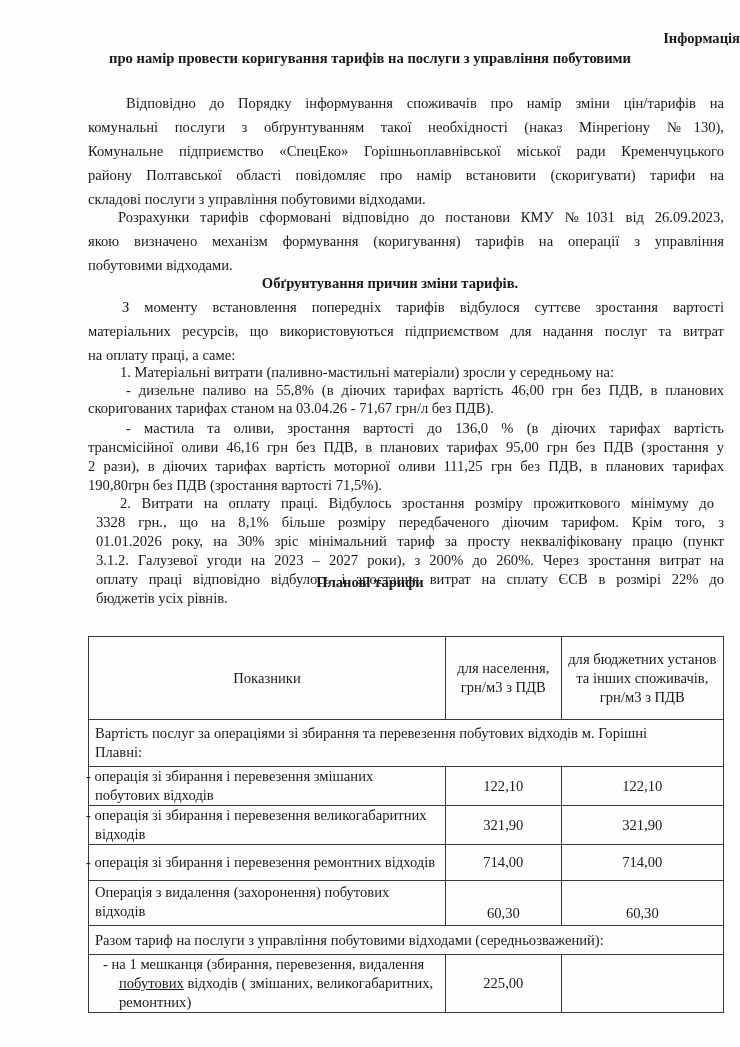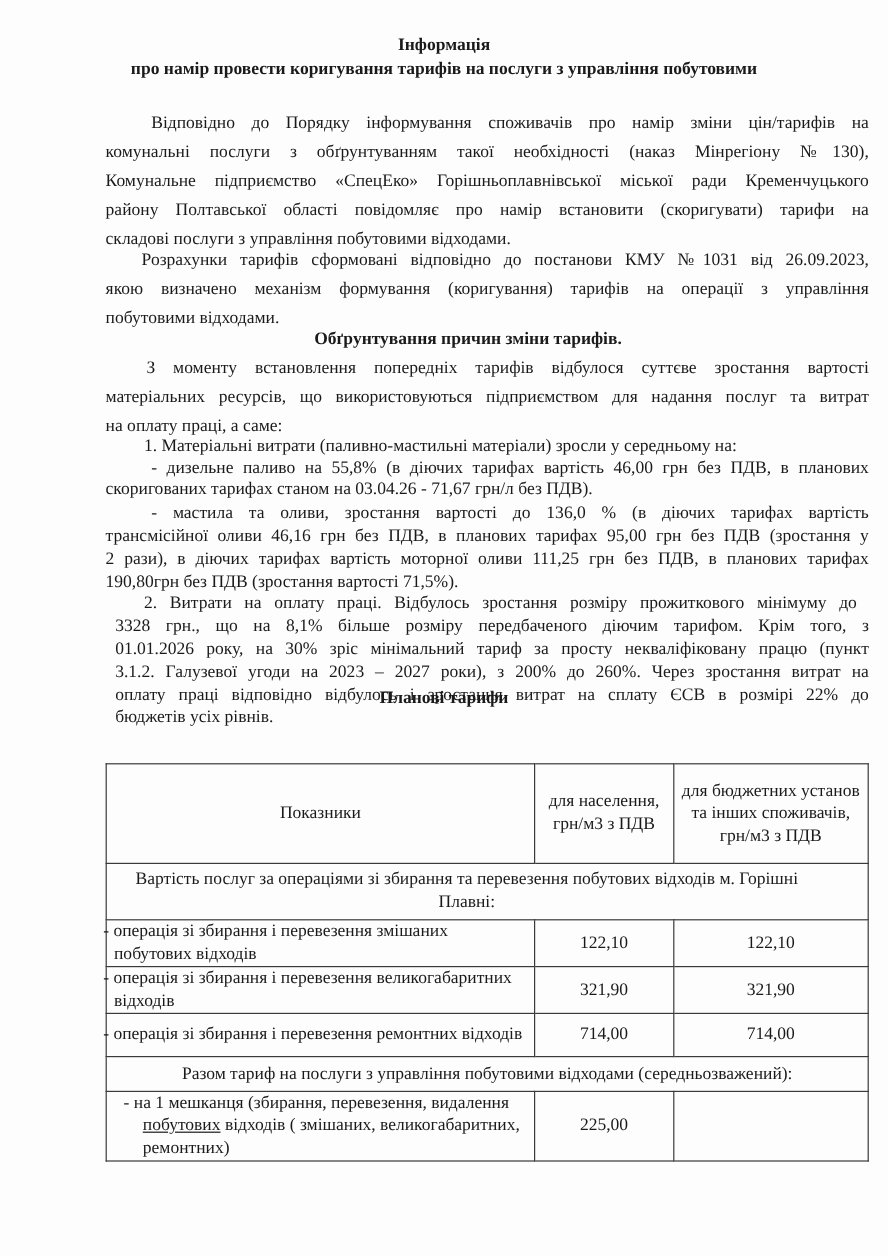--- a/index.html
+++ b/index.html
@@ -19,29 +19,29 @@
     border-collapse: collapse; table-layout: fixed;
     font-family: "Liberation Serif", "DejaVu Serif", serif; font-size: 14.6px;
   }
   table.tariffs td, table.tariffs th {
     border: 1px solid #3a3a3a; padding: 0 6px; vertical-align: middle;
     font-weight: normal; line-height: 19px;
   }
   .c1 { width: 343px; } .c2 { width: 111px; } .c3 { width: 156px; }
   th.hcol, td.num { text-align: center; }
   td.sub { padding-left: 22px; text-indent: -9px; }
-  td.span { text-align: center; vertical-align: top; padding-top: 2px; }
+  td.span { text-align: left; vertical-align: top; padding-top: 2px; }
   .u { text-decoration: underline; }
 </style>
 </head>
 <body>
 
 <div class="page">
 
-  <div class="line center bold" style="top:28px;">Інформація</div>
+  <div class="line center bold" style="top:28px;text-align:right;">Інформація</div>
   <div class="line center bold" style="top:48px;">про намір провести коригування  тарифів  на послуги з управління побутовими</div>
 
   <div>
     <div class="line just" style="left:126px; width:598px; top:93px;">Відповідно до Порядку інформування споживачів про намір зміни цін/тарифів на</div>
     <div class="line just" style="left:88px; width:636px; top:117px;">комунальні послуги з обґрунтуванням такої необхідності (наказ Мінрегіону №130),</div>
     <div class="line just" style="left:88px; width:636px; top:141px;">Комунальне підприємство  «СпецЕко» Горішньоплавнівської міської ради Кременчуцького</div>
     <div class="line just" style="left:88px; width:636px; top:165px;">району Полтавської області повідомляє про намір встановити (скоригувати) тарифи на</div>
     <div class="line" style="left:88px; top:189px;">складові послуги з управління побутовими відходами.</div>
   </div>
 
@@ -103,20 +103,25 @@
     <tr style="height:35px;">
       <td class="sub">- операція зі збирання і перевезення великогабаритних відходів</td>
       <td class="num">321,90</td>
       <td class="num">321,90</td>
     </tr>
     <tr style="height:36px;">
       <td class="sub">- операція зі збирання і перевезення ремонтних відходів</td>
       <td class="num">714,00</td>
       <td class="num">714,00</td>
     </tr>
+    <tr style="height:45px;">
+      <td style="vertical-align:top; padding-top:2px;">Операція з видалення  (захоронення)  побутових відходів</td>
+      <td class="num" style="vertical-align:bottom; padding-bottom:2px;">60,30</td>
+      <td class="num" style="vertical-align:bottom; padding-bottom:2px;">60,30</td>
+    </tr>
     <tr style="height:29px;">
       <td colspan="3" class="span">Разом тариф на послуги з управління  побутовими відходами (середньозважений):</td>
     </tr>
     <tr style="height:52px;">
       <td style="padding-left:30px; text-indent:-16px;"><span>-   на 1 мешканця (збирання, перевезення, видалення </span><span class="u">побутових</span><span> відходів ( змішаних, великогабаритних, ремонтних)</span></td>
       <td class="num">225,00</td>
       <td class="num"></td>
     </tr>
   </tbody>
     </table>

